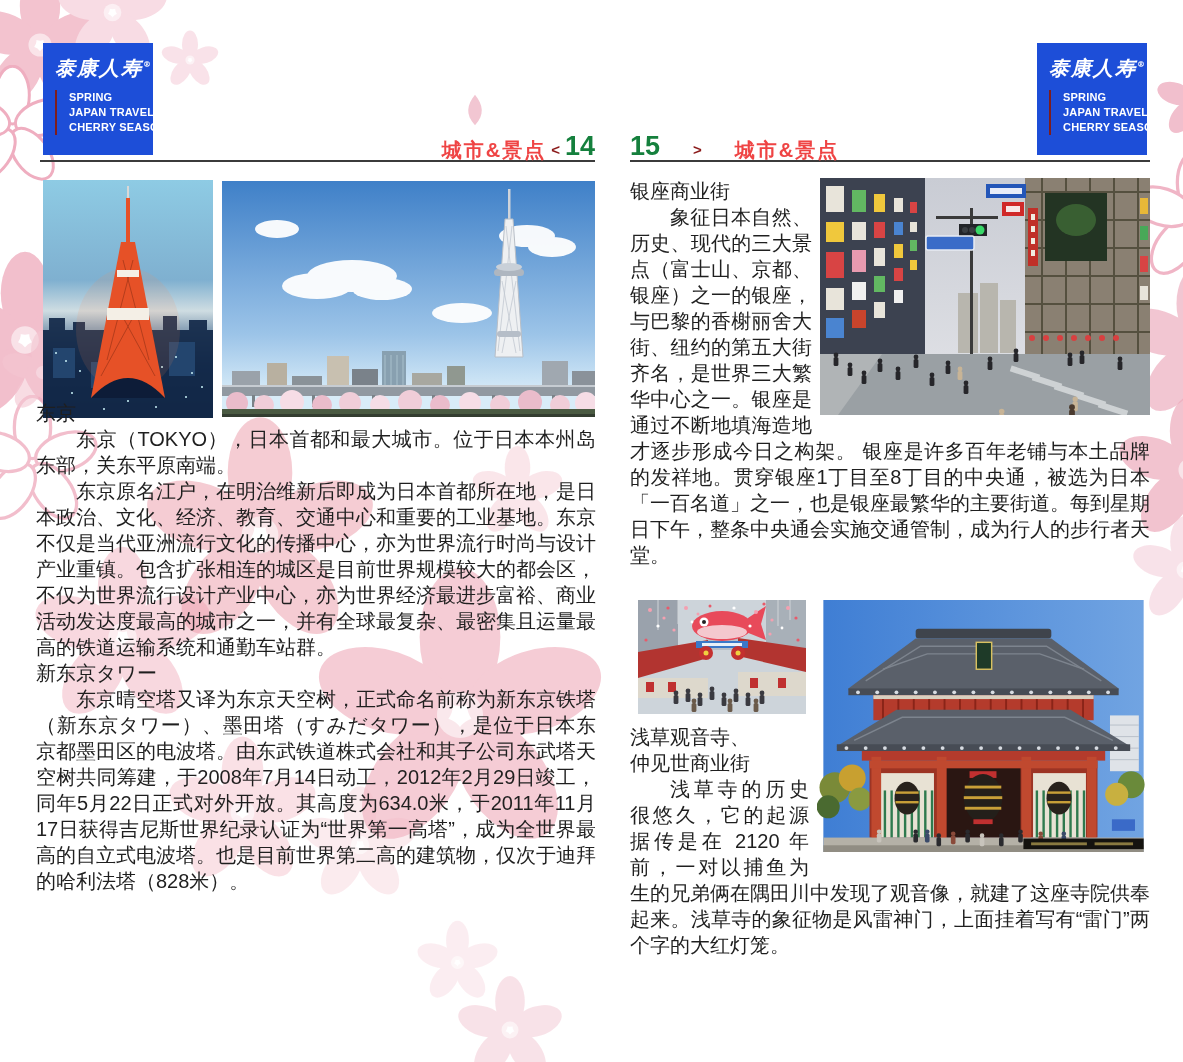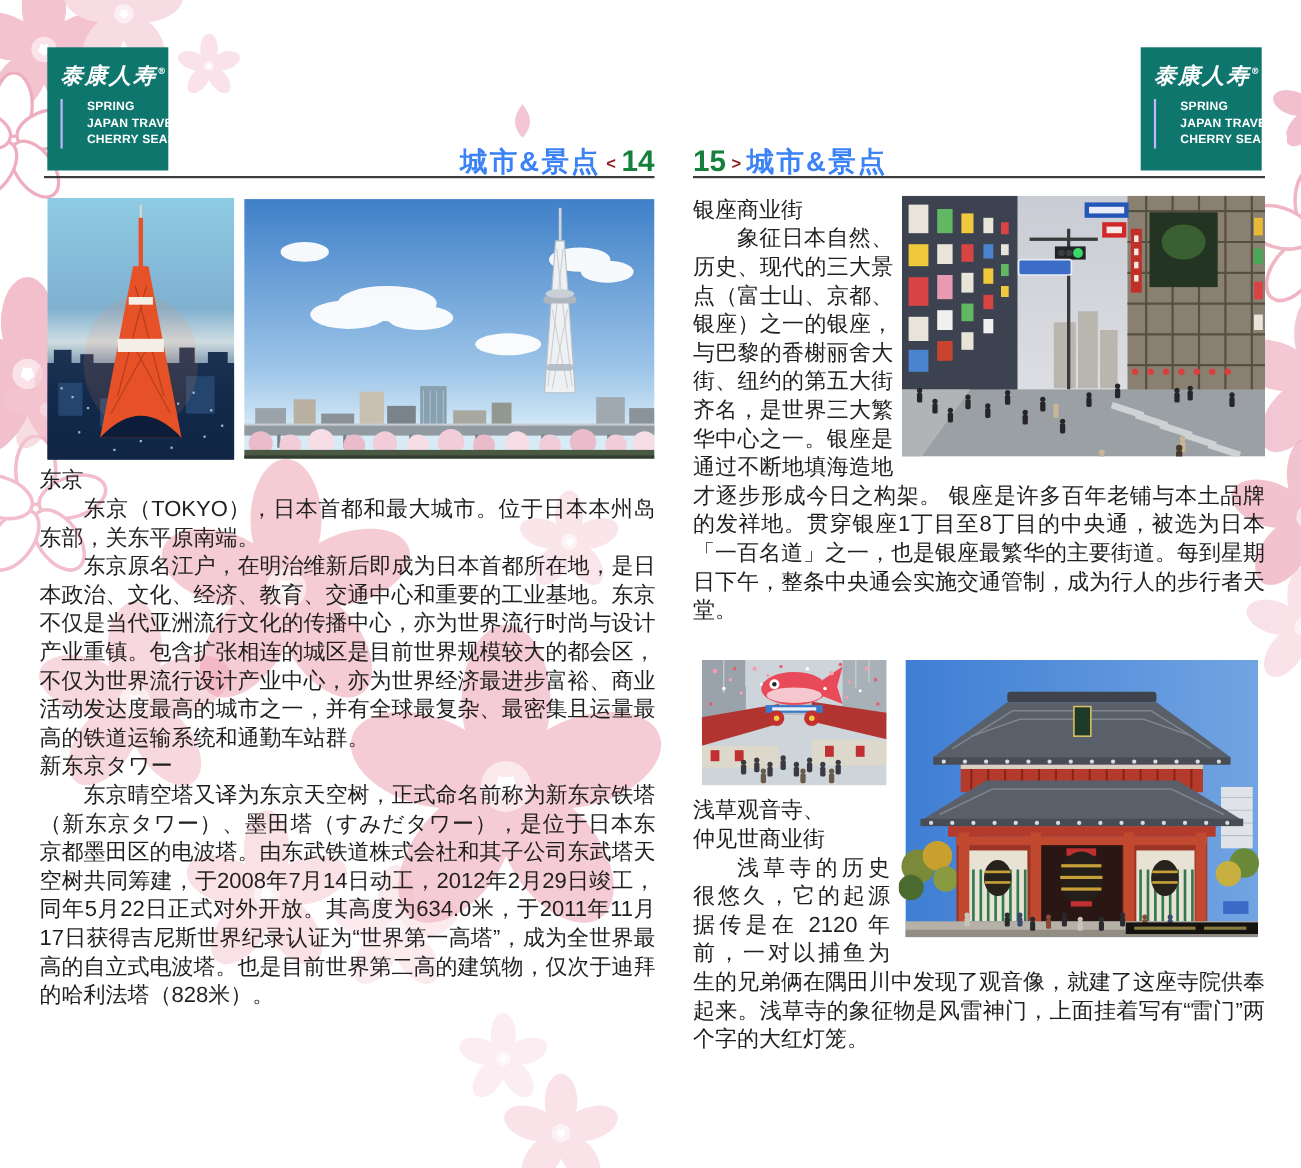--- a/index.html
+++ b/index.html
@@ -3,39 +3,39 @@
 <meta charset="utf-8">
 <style>
   html,body{margin:0;padding:0;}
   body{
     width:1183px;height:1062px;position:relative;overflow:hidden;background:#ffffff;
     font-family:"Liberation Sans","DejaVu Sans",sans-serif;color:#1f1f1f;
   }
   .abs{position:absolute;}
   
   .logo{
-    width:110px;height:112px;background:#0f766e;color:#fff;z-index:4;
+    width:110px;height:112px;background:#1d4ed8;color:#fff;z-index:4;
     box-sizing:border-box;padding:12px 6px 0 12px;
   }
   .logo .cn{
     font-family:"DejaVu Serif","Liberation Serif",serif;
     font-style:italic;font-weight:bold;font-size:20px;letter-spacing:2px;white-space:nowrap;
   }
   .logo .reg{font-size:8px;vertical-align:super;font-style:normal;}
   .logo .tag{
-    margin-top:8px;border-left:2px solid #c4b5fd;padding-left:22px;
+    margin-top:8px;border-left:2px solid #7f1d1d;padding-left:12px;
     font-weight:bold;font-size:11px;line-height:15px;letter-spacing:.2px;white-space:nowrap;
   }
   
   .hdr{top:124px;height:36px;display:flex;align-items:flex-end;z-index:3;}
-  .hdr .t{color:#3b82f6;font-weight:bold;font-size:25px;letter-spacing:2px;line-height:1;}
+  .hdr .t{color:#ef4444;font-weight:bold;font-size:20px;letter-spacing:2px;line-height:1;}
   .hdr .n{color:#15803d;font-weight:bold;font-size:27px;line-height:1;}
   .hdr .a{color:#8b1a1a;font-weight:bold;font-size:15px;line-height:1;margin:0 5px 3px 5px;}
   .hdr-left{left:36px;width:559px;justify-content:flex-end;}
-  .hdr-right{left:630px;width:520px;justify-content:flex-start;}
+  .hdr-right{left:630px;width:520px;justify-content:flex-start;gap:28px;}
   .rule{height:2px;background:#3b3b3b;top:160px;z-index:1;}
   
   .body-text{font-size:20px;line-height:26px;text-align:justify;z-index:2;}
   .body-text p{margin:0;text-indent:2em;}
   h3.sec{margin:0;font-size:20px;font-weight:normal;line-height:26px;}
   .mt{margin-top:26px;}
   .photo{display:block;}
   .photo-abs{position:absolute;z-index:2;}
   .fr{float:right;margin:0 0 4px 8px;}
   .blk{display:block;margin:0 0 10px 8px;}
@@ -282,21 +282,21 @@
       <circle cx="248" cy="222" r="11" fill="#f6dde6"></circle>
     <circle cx="278" cy="224" r="10" fill="#f0cdd8"></circle>
       <circle cx="308" cy="221" r="12" fill="#eabccb"></circle>
       <circle cx="338" cy="224" r="10" fill="#f0cdd8"></circle>
       <circle cx="364" cy="222" r="11" fill="#f6dde6"></circle>
   </g>
   <rect x="0" y="228" width="373" height="8" fill="#4a5a42"></rect>
   <rect x="0" y="233" width="373" height="3" fill="#333d30"></rect>
 </svg>
 
-<div class="abs body-text" style="left:36px;top:424px;width:560px">
+<div class="abs body-text" style="left:36px;top:400px;width:560px">
   <h3 class="sec">东京</h3>
   <p>东京（TOKYO），日本首都和最大城市。位于日本本州岛东部，关东平原南端。</p>
   <p>东京原名江户，在明治维新后即成为日本首都所在地，是日本政治、文化、经济、教育、交通中心和重要的工业基地。东京不仅是当代亚洲流行文化的传播中心，亦为世界流行时尚与设计产业重镇。包含扩张相连的城区是目前世界规模较大的都会区，不仅为世界流行设计产业中心，亦为世界经济最进步富裕、商业活动发达度最高的城市之一，并有全球最复杂、最密集且运量最高的铁道运输系统和通勤车站群。</p>
   <h3 class="sec mt">新东京タワー</h3>
   <p>东京晴空塔又译为东京天空树，正式命名前称为新东京铁塔（新东京タワー）、墨田塔（すみだタワー），是位于日本东京都墨田区的电波塔。由东武铁道株式会社和其子公司东武塔天空树共同筹建，于2008年7月14日动工，2012年2月29日竣工，同年5月22日正式对外开放。其高度为634.0米，于2011年11月17日获得吉尼斯世界纪录认证为“世界第一高塔”，成为全世界最高的自立式电波塔。也是目前世界第二高的建筑物，仅次于迪拜的哈利法塔（828米）。</p>
 </div>
 
 <div class="abs logo" style="left:1037px;top:43px">
   <div class="cn"><span>泰康人寿</span><span class="reg">®</span></div>
   <div class="tag">

